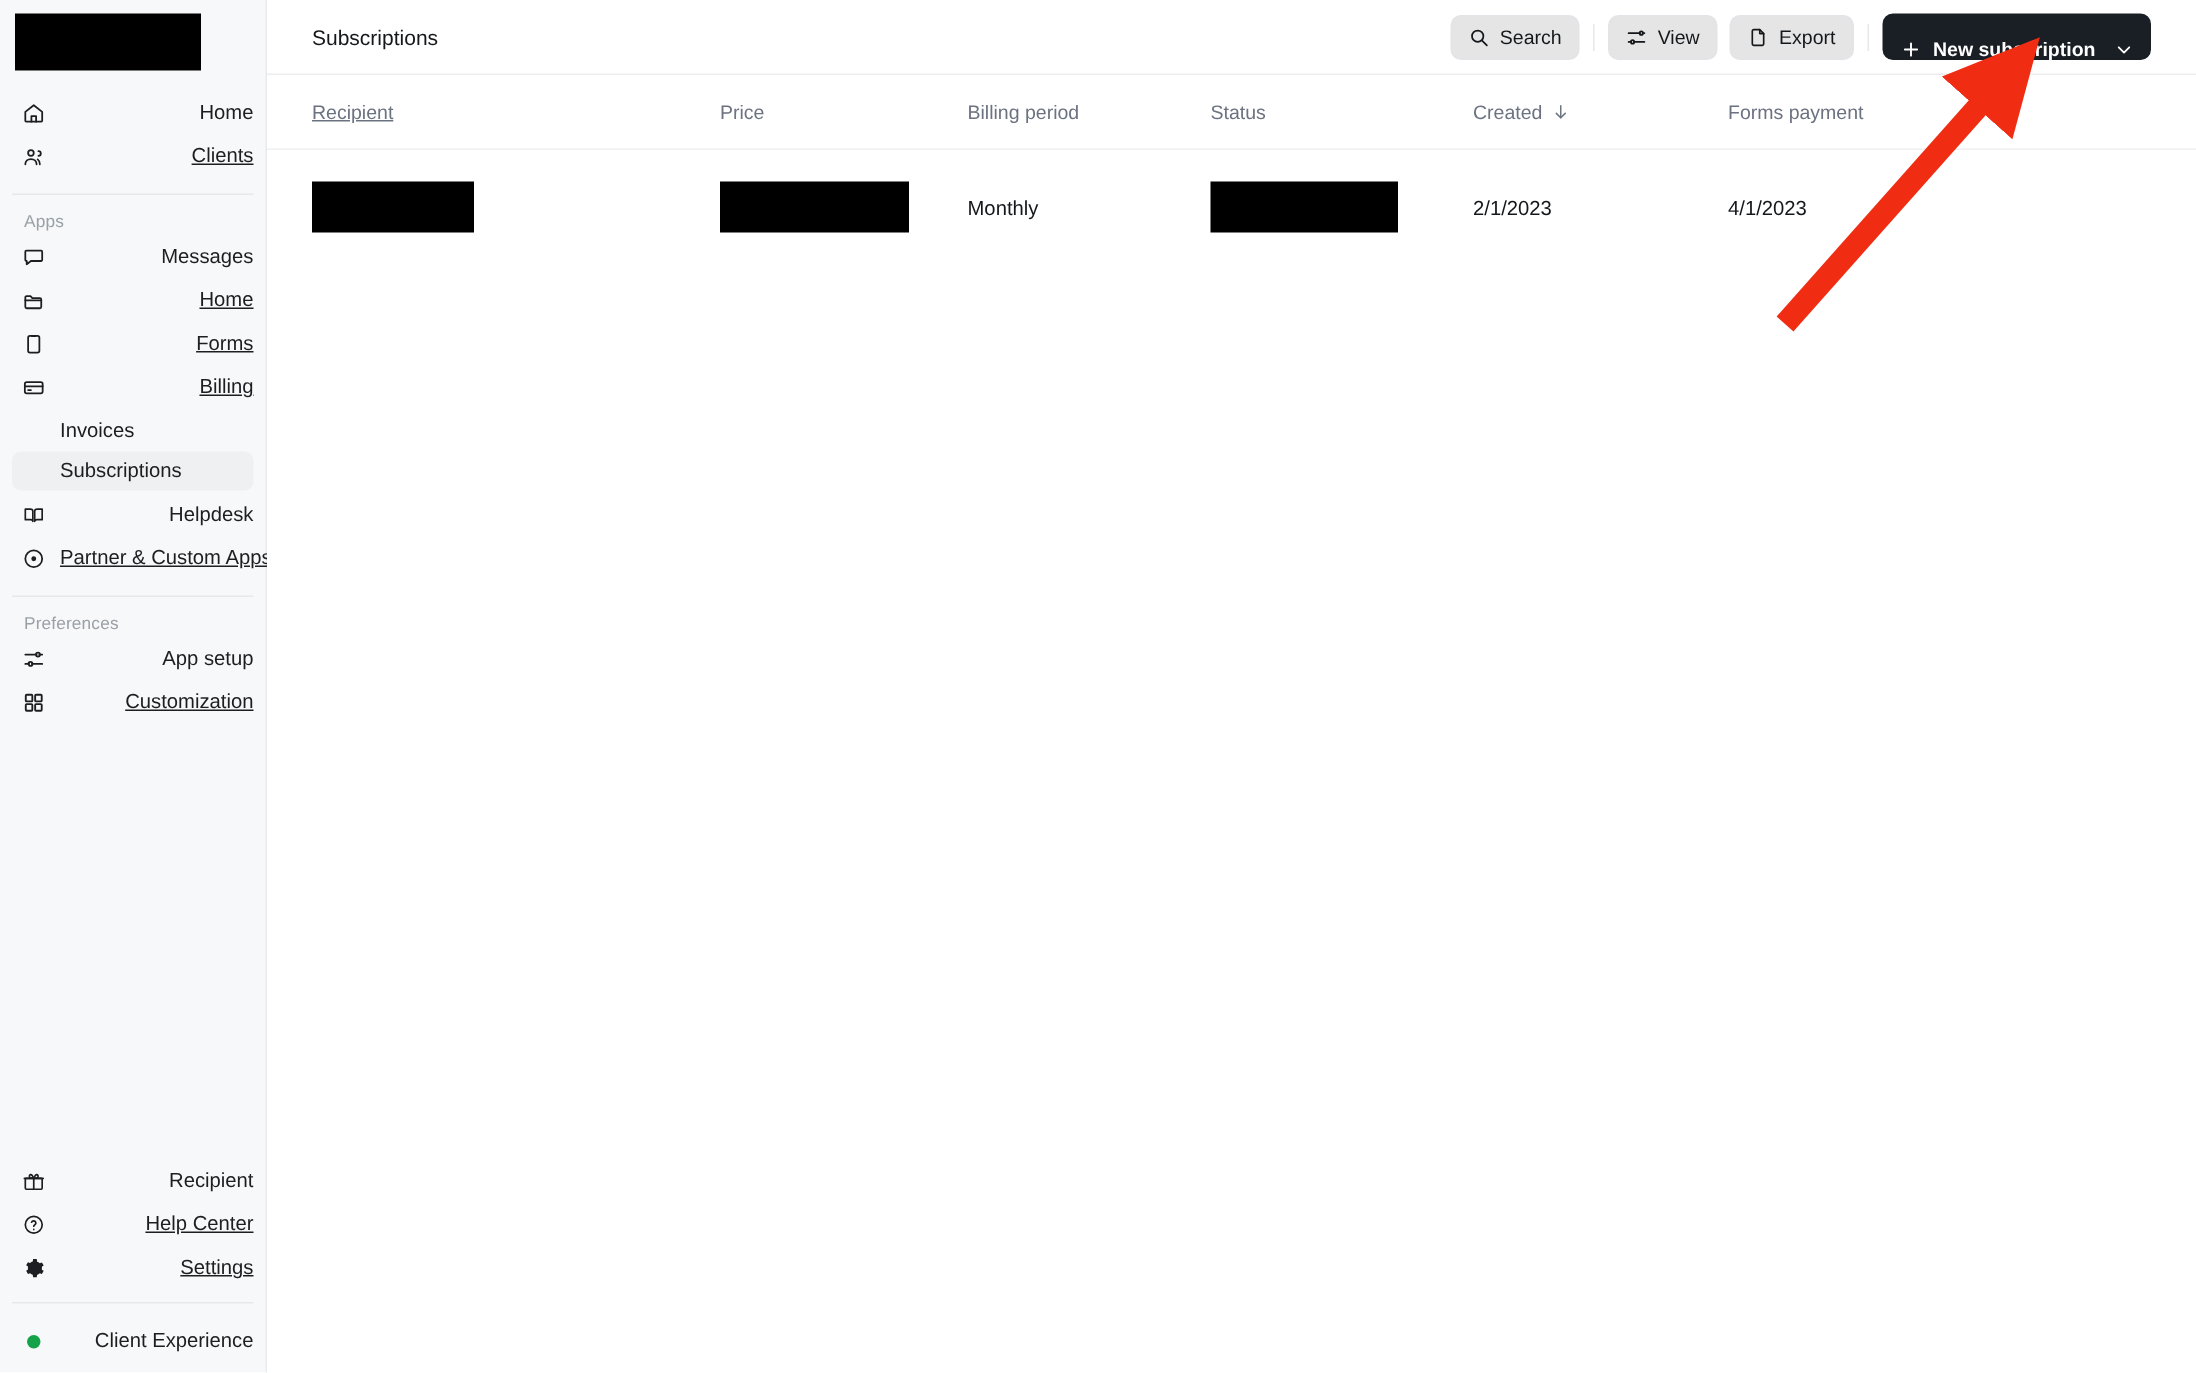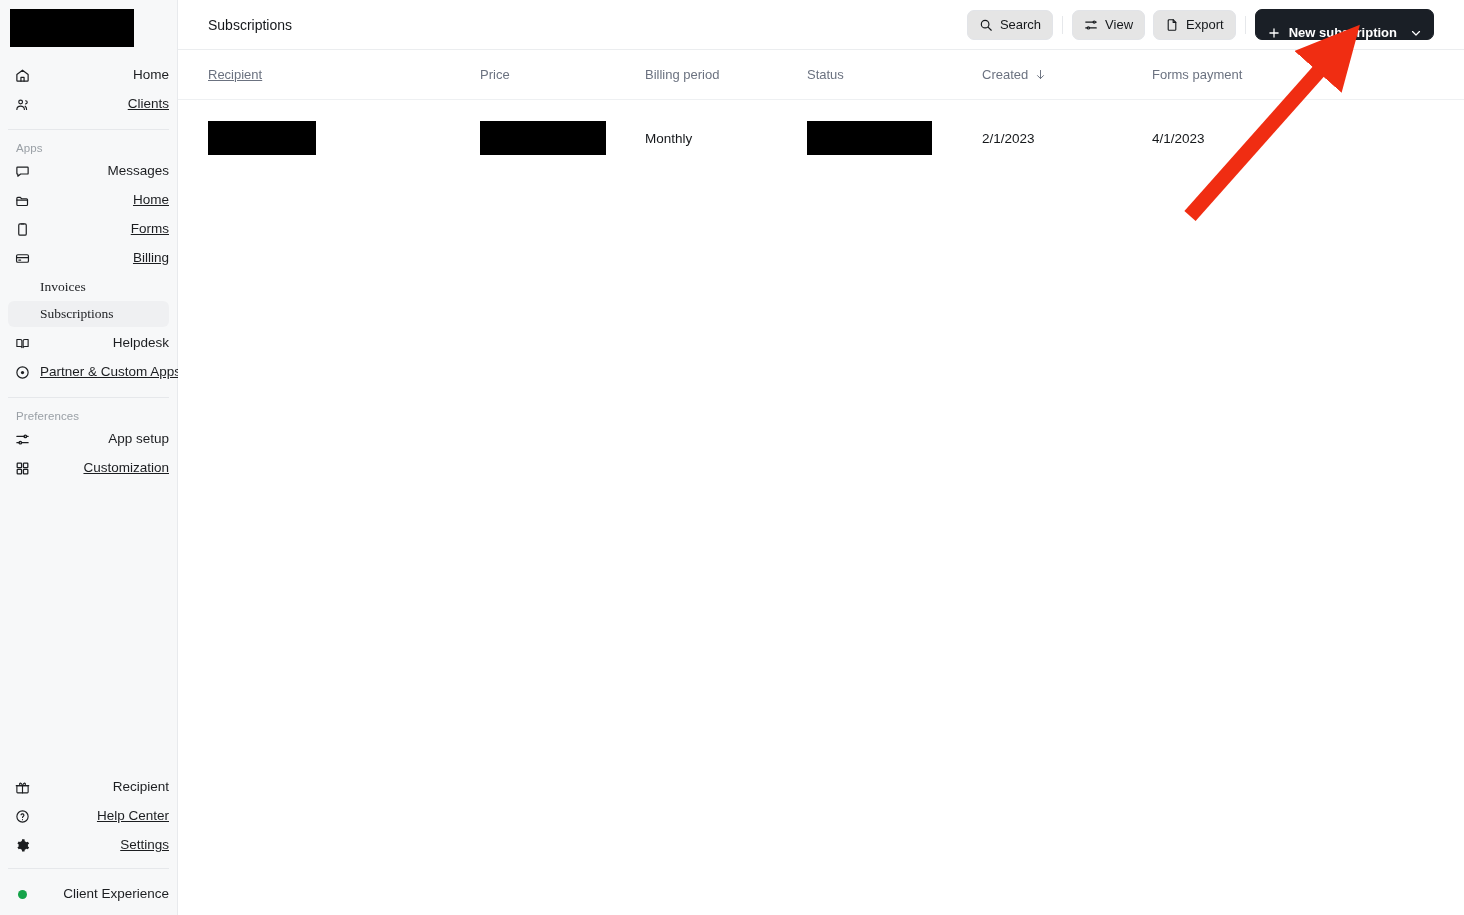--- a/index.html
+++ b/index.html
@@ -49,21 +49,20 @@
   .nav-label { line-height: 1; white-space: nowrap; }
   .nav-sub {
     display: flex; align-items: center;
     height: 26px;
     margin: 0 8px;
     padding-left: 32px;
     border-radius: 6px;
     color: #1c1e21;
     font-size: 13.5px;
     cursor: pointer;
-    font-family: Liberation Serif, serif;
   }
   .nav-sub + .nav-sub { margin-top: 1px; }
   .nav-sub.selected { background: #eff0f2; }
   .divider {
     height: 1px; background: #e6e8eb;
     margin: 0 8px;
   }
   .section-label {
     font-size: 11.5px; color: #9aa0a6;
     padding-left: 16px;

